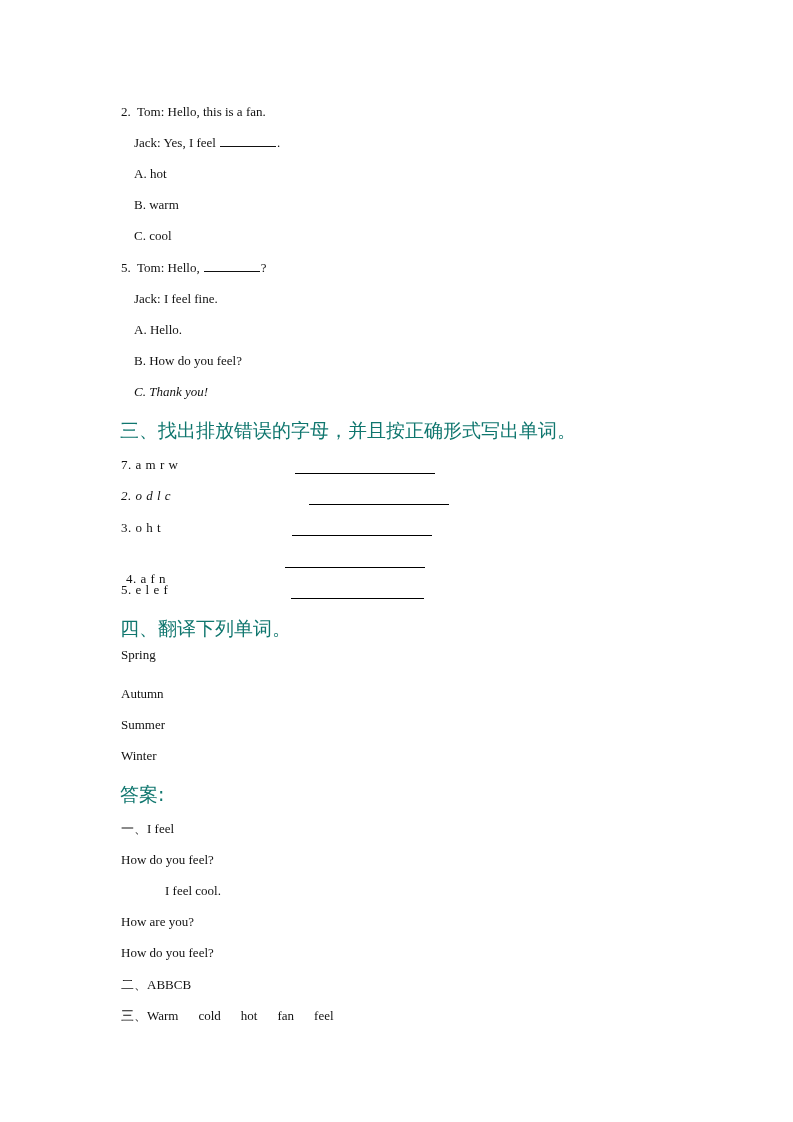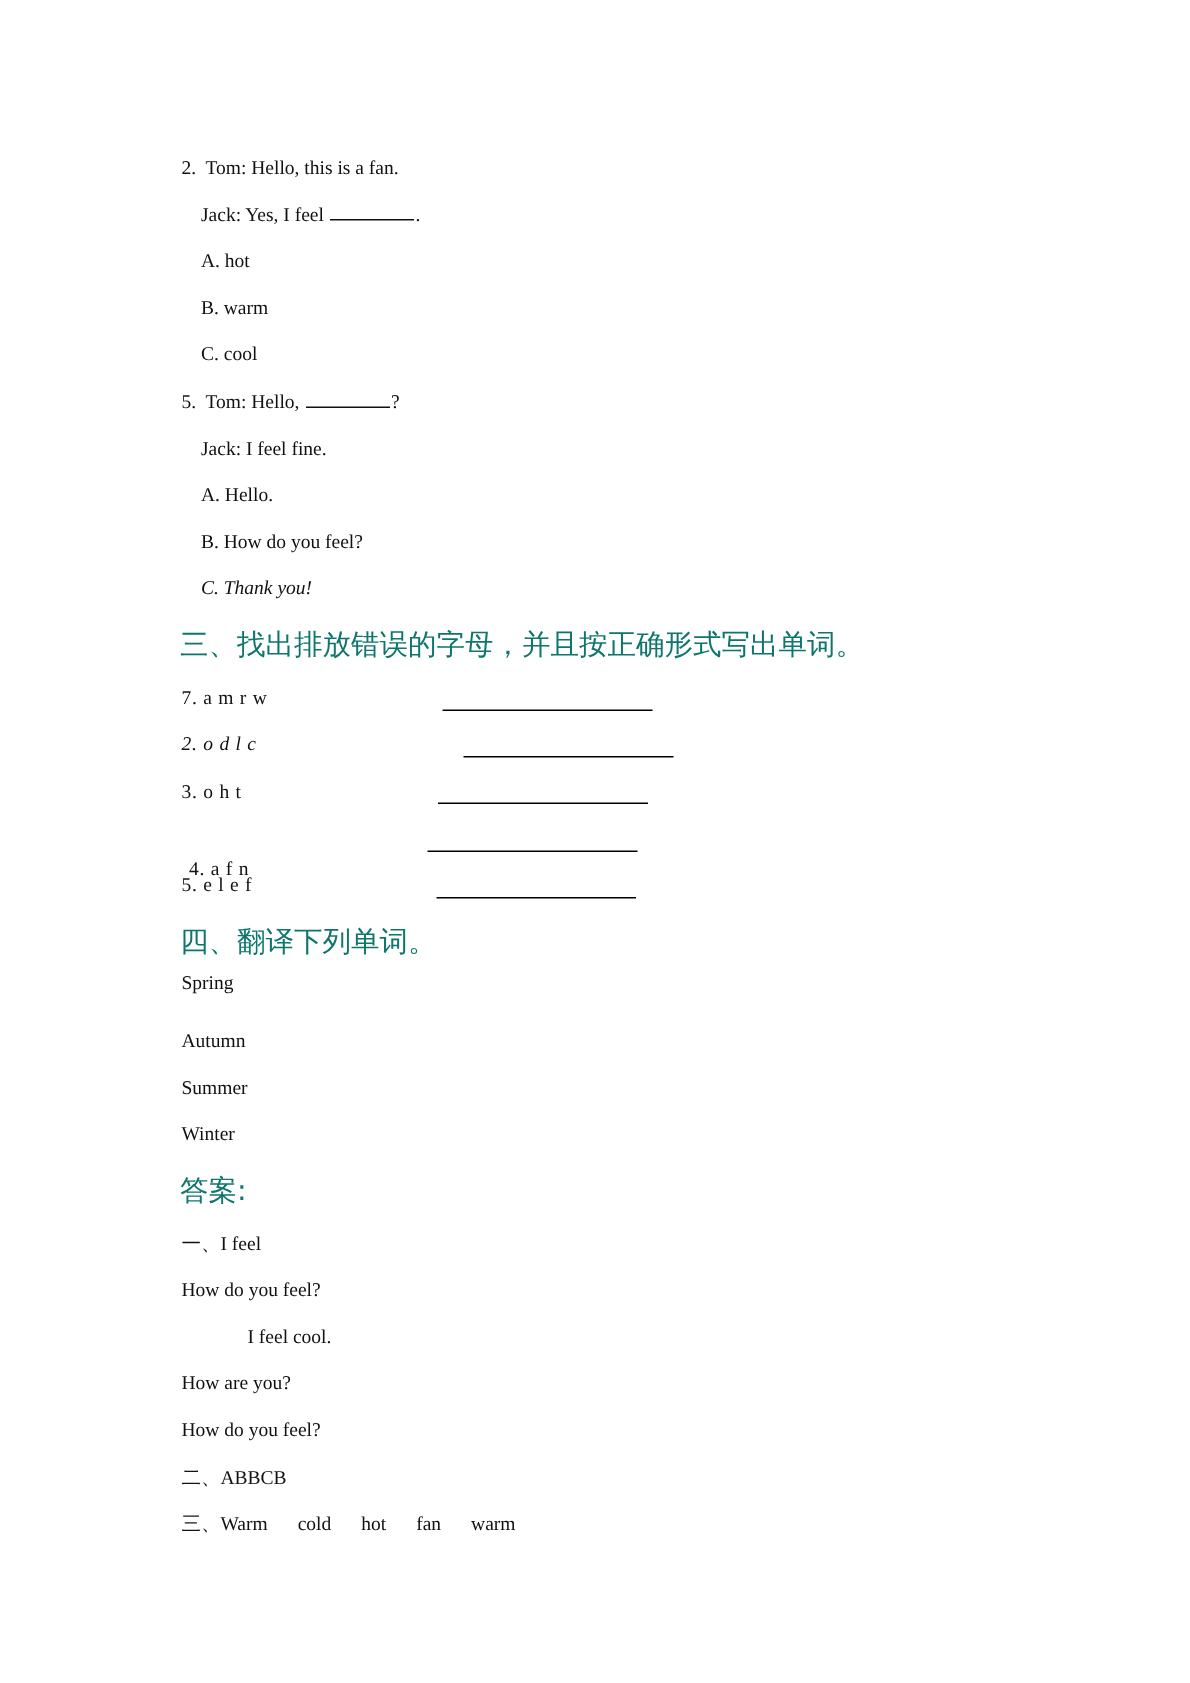--- a/index.html
+++ b/index.html
@@ -45,13 +45,13 @@
 <div class="t" style="left:121px;top:717px;">Summer</div>
 <div class="t" style="left:121px;top:748px;">Winter</div>
 
 <div class="h" style="left:120px;top:782px;">答案:</div>
 <div class="t" style="left:121px;top:821px;">一、I feel</div>
 <div class="t" style="left:121px;top:852px;">How do you feel?</div>
 <div class="t" style="left:121px;top:883px;margin-left:44px;">I feel cool.</div>
 <div class="t" style="left:121px;top:914px;">How are you?</div>
 <div class="t" style="left:121px;top:945px;">How do you feel?</div>
 <div class="t" style="left:121px;top:977px;">二、ABBCB</div>
-<div class="t" style="left:121px;top:1008px;"><span>三、Warm</span><span class="gap"></span><span>cold</span><span class="gap"></span><span>hot</span><span class="gap"></span><span>fan</span><span class="gap"></span><span>warm</span></div>
+<div class="t" style="left:121px;top:1008px;"><span>三、Warm</span><span class="gap"></span><span>cold</span><span class="gap"></span><span>hot</span><span class="gap"></span><span>fan</span><span class="gap"></span><span>feel</span></div>
 
 </body></html>

